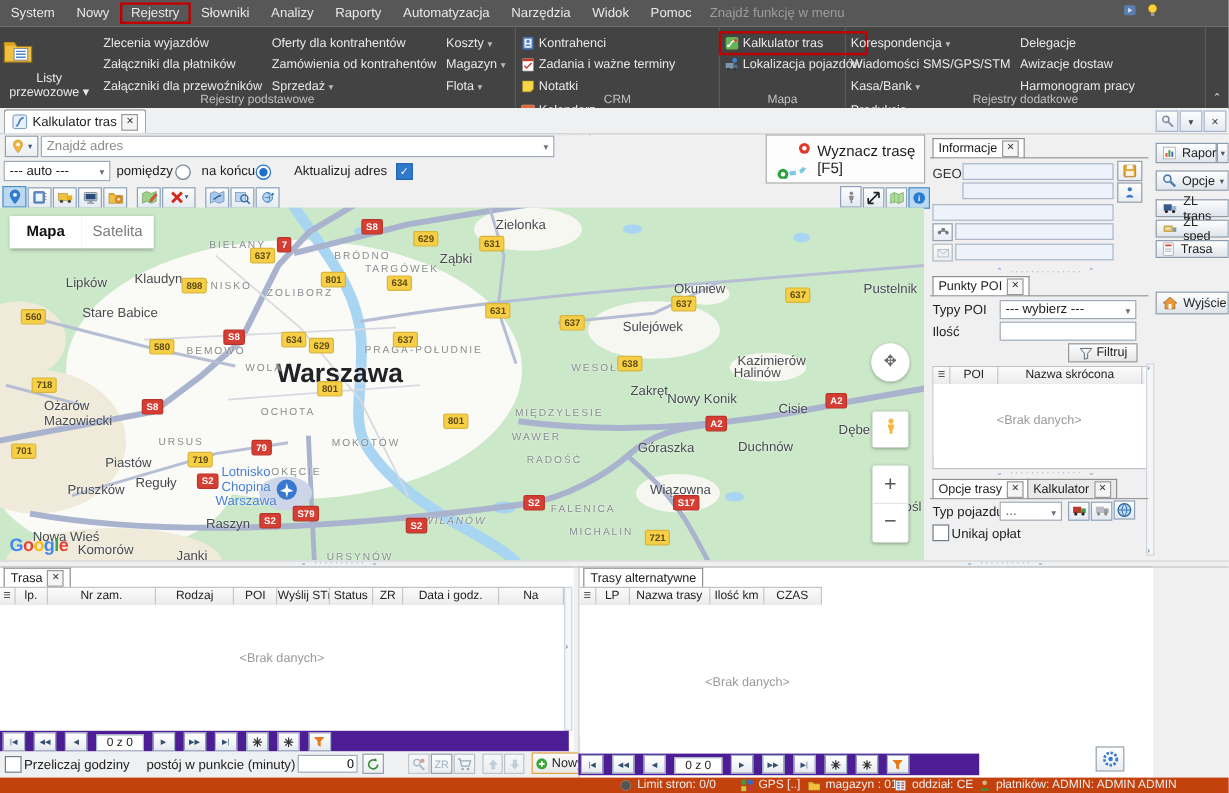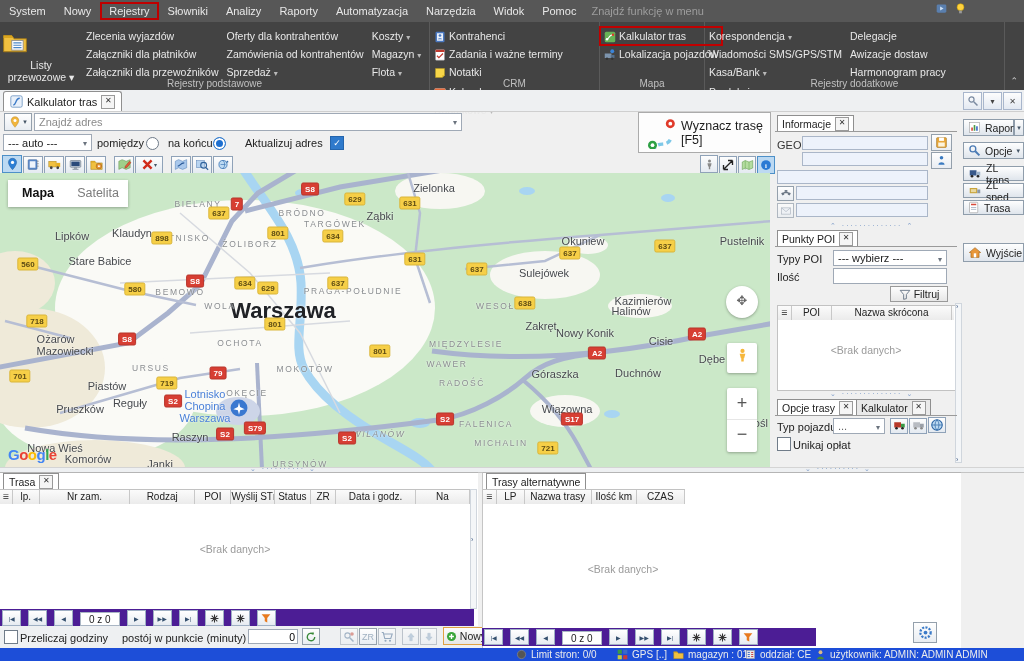--- a/index.html
+++ b/index.html
@@ -77,21 +77,21 @@
   .pg-btn{width:17px;height:14px;border:1px solid #9fb0c4;background:linear-gradient(#fff,#e6ebf1);font-size:6px;color:#35506e;display:flex;align-items:center;justify-content:center}
   .pg-count{border:1px solid #aab6c4;background:#fff;height:12px;padding:0 8px;font-size:10px;line-height:13px}
   .btn{border:1px solid #9a9a9a;background:linear-gradient(#fdfdfd,#e7e7e7);display:inline-flex;align-items:center;gap:3px;justify-content:center;font-size:10.5px;box-sizing:border-box}
   .btn.dis{color:#a6a6a6}
   
   .rp-tab{position:absolute;height:16px;background:#fff;border:1px solid #8f8f8f;border-bottom:none;display:flex;align-items:center;gap:4px;padding:0 4px;font-size:10.5px}
   .rp-line{position:absolute;height:1px;background:#9a9a9a}
   .inp{position:absolute;border:1px solid #aab6c8;background:#edf2fb;box-sizing:border-box}
   .side-btn{position:absolute;border:1px solid #8f9dab;background:linear-gradient(#fefefe,#dfe5ec);display:flex;align-items:center;gap:4px;padding:0 4px;font-size:10.5px;box-sizing:border-box;cursor:pointer}
   
-  #statusbar{position:absolute;left:0;top:648px;width:1024px;height:13px;background:#1d4ed8;color:#ececec;font-size:10px;display:flex;align-items:center}
+  #statusbar{position:absolute;left:0;top:648px;width:1024px;height:13px;background:#c2410c;color:#ececec;font-size:10px;display:flex;align-items:center}
   .sb-item{display:flex;align-items:center;gap:4px;position:absolute;top:0;height:13px}
   .vscroll{position:absolute;width:7px;background:#f4f6f8;border:1px solid #d0d6dd;box-sizing:border-box}
 </style>
 </head>
 <body>
 
 <div id="menubar">
   <div id="menu-items" style="display: flex;">
       <div class="menu-item">System</div>
       <div class="menu-item">Nowy</div>
@@ -885,15 +885,15 @@
       </span>
       <span>oddział: CE</span>
     </div>
     <div class="sb-item" style="left: 815px;">
       <span class="ic">
         <svg width="11" height="12" viewBox="0 0 16 16">
           <circle cx="8" cy="4" r="2.8" fill="#d8b88a"></circle>
           <path d="M3 14c.6-5 9.4-5 10 0z" fill="#4a8a3a"></path>
         </svg>
       </span>
-      <span>użytkownik: ADMIN: ADMIN ADMIN</span>
+      <span>płatników: ADMIN: ADMIN ADMIN</span>
     </div>
   </div>
 
 </body></html>

